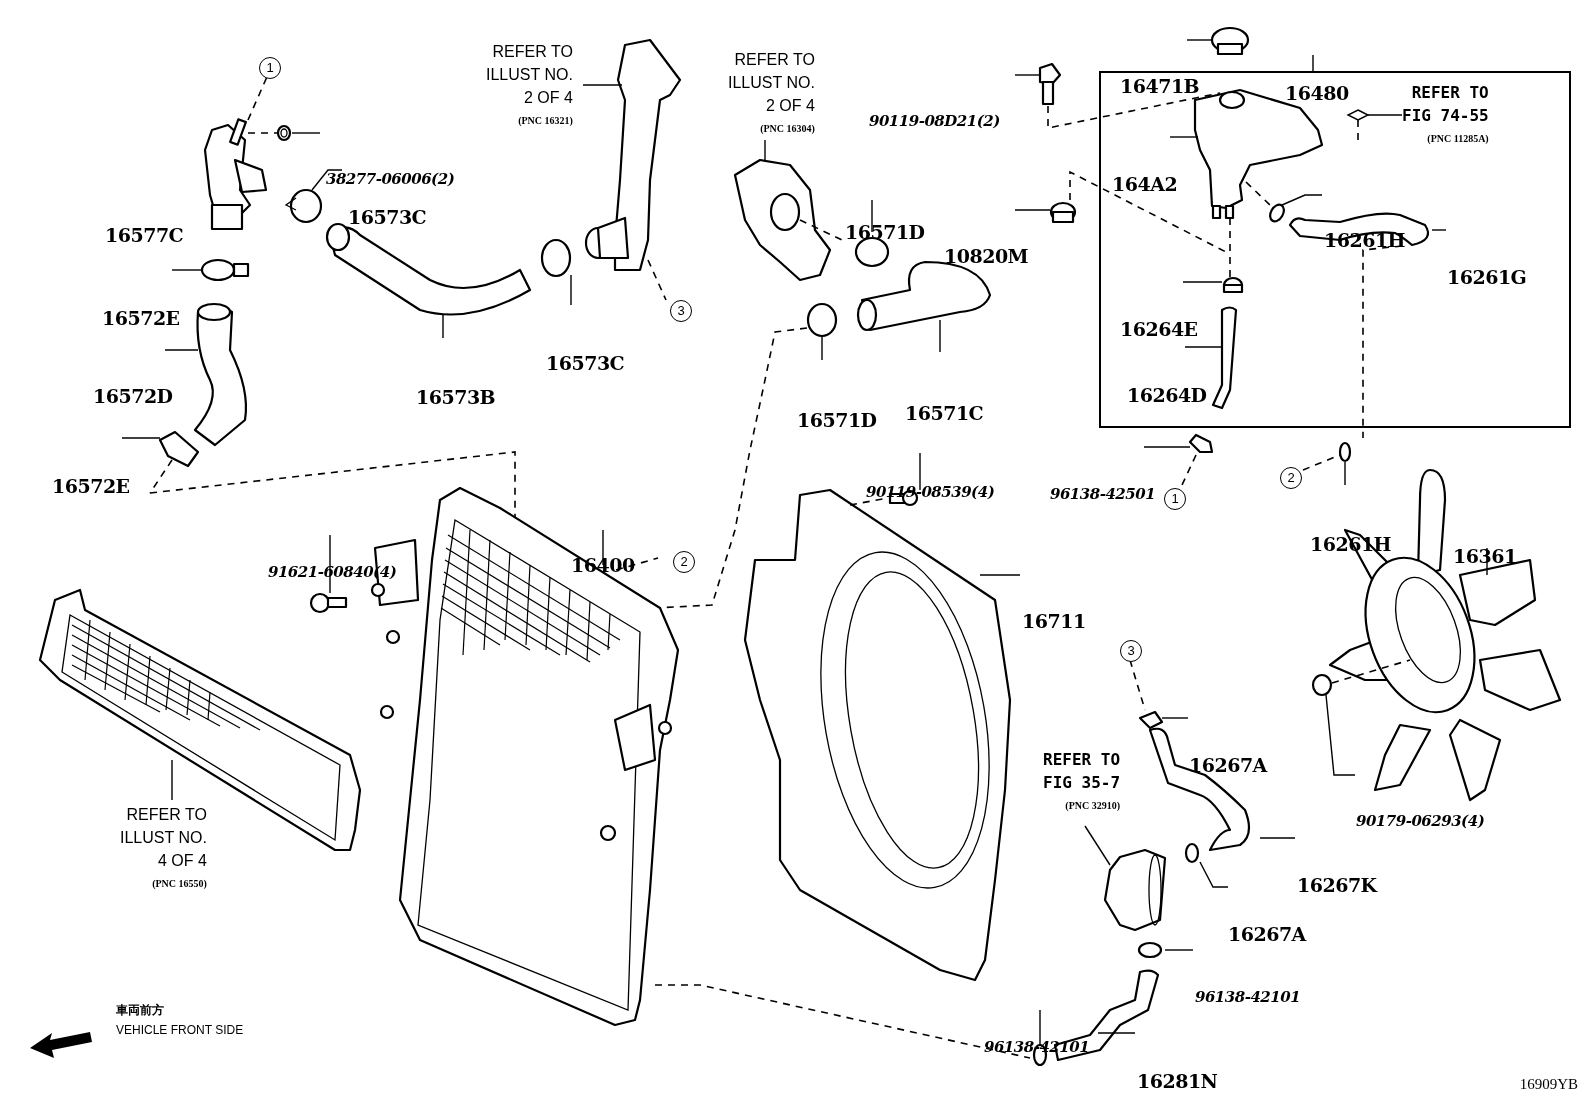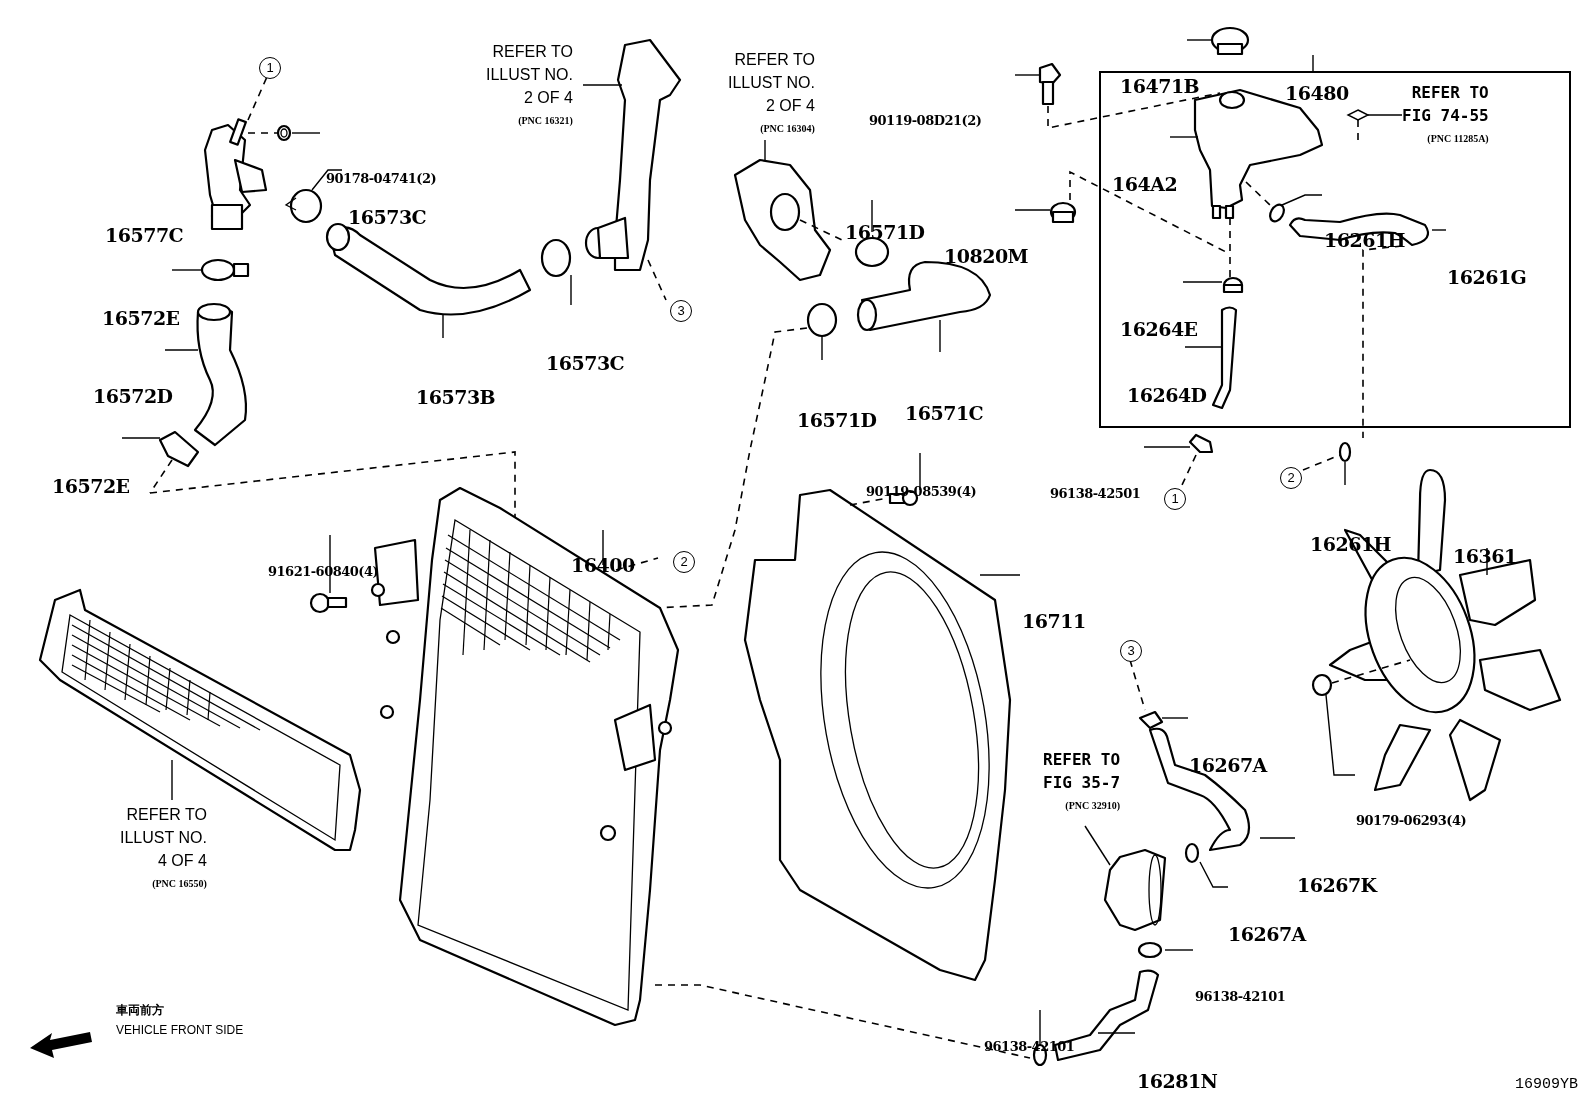--- a/index.html
+++ b/index.html
@@ -1,31 +1,31 @@
 <!DOCTYPE html>
 <html><head>
 <meta charset="utf-8">
 <style>
   html, body { margin:0; padding:0; background:#ffffff; }
   body { width:1592px; height:1099px; position:relative; overflow:hidden;
          font-family:"DejaVu Serif", serif; color:#000; }
   #canvas { position:absolute; left:0; top:0; width:1592px; height:1099px; }
   .lbl { position:absolute; font-family:"DejaVu Serif", serif; font-weight:bold;
          font-size:19px; letter-spacing:-0.5px; white-space:nowrap; line-height:1;margin-top:47px; }
-  .lbl.sm { font-size:13px; }
+  .lbl.sm { font-size:15px;font-style:italic; }
   .note { position:absolute; font-family:"DejaVu Sans Mono", monospace; font-size:14px;
           line-height:23px; white-space:pre; font-weight:bold;text-align:right; }
   .note.sans { font-family:"Liberation Sans", sans-serif; font-weight:normal; font-size:16px; }
   .note .pnc { font-family:Liberation Serif, serif; font-weight:bold; font-size:10px; }
   .callout { position:absolute; width:20px; height:20px; border:1.6px solid #000;
              border-radius:50%; font-family:"Liberation Sans", sans-serif; font-size:13px;
              text-align:center; line-height:20px; background:#fff; }
   .front { position:absolute; left:100px; top:1000px; font-family:"Liberation Sans", sans-serif;
            font-size:12px; line-height:20px;margin-left:16px; }
-  .drawno { position:absolute; right:14px; top:1076px; font-family:Liberation Mono, monospace;
+  .drawno { position:absolute; right:14px; top:1076px; font-family:Liberation Serif, serif;
             font-size:15px; }
   .lead { stroke:#000; stroke-width:1.4; fill:none; }
   .dash { stroke:#000; stroke-width:1.6; fill:none; stroke-dasharray:7 6; }
   .part { stroke:#000; stroke-width:2.2; fill:#fff; stroke-linejoin:round; }
   .thin { stroke:#000; stroke-width:1.3; fill:none; }
 </style>
 </head>
 <body>
 
 <svg id="canvas" viewBox="0 0 1592 1099" xmlns="http://www.w3.org/2000/svg">
@@ -302,21 +302,21 @@
   <g>
       <ellipse class="part" cx="1040" cy="1055" rx="6" ry="10"></ellipse>
     </g>
   <line class="lead" x1="1040" y1="1010" x2="1040" y2="1045"></line>
   <path class="dash" d="M655 985 L700 985 L1030 1058"></path>
 
   <path d="M30 1048 L52 1033 L50 1040 L90 1032 L92 1042 L52 1050 L54 1058 Z" fill="#000"></path>
 </svg>
 
 <div class="lbl" style="left:105px;top:179px">16577C</div>
-<div class="lbl sm" style="left:326px;top:125px">90178-04741(2)</div>
+<div class="lbl sm" style="left:326px;top:125px">38277-06006(2)</div>
 <div class="lbl" style="left:348px;top:161px">16573C</div>
 <div class="lbl" style="left:102px;top:262px">16572E</div>
 <div class="lbl" style="left:93px;top:340px">16572D</div>
 <div class="lbl" style="left:52px;top:430px">16572E</div>
 <div class="lbl" style="left:416px;top:341px">16573B</div>
 <div class="lbl" style="left:546px;top:307px">16573C</div>
 <div class="lbl" style="left:845px;top:176px">16571D</div>
 <div class="lbl" style="left:797px;top:364px">16571D</div>
 <div class="lbl" style="left:905px;top:357px">16571C</div>
 <div class="lbl sm" style="left:869px;top:67px">90119-08D21(2)</div>

